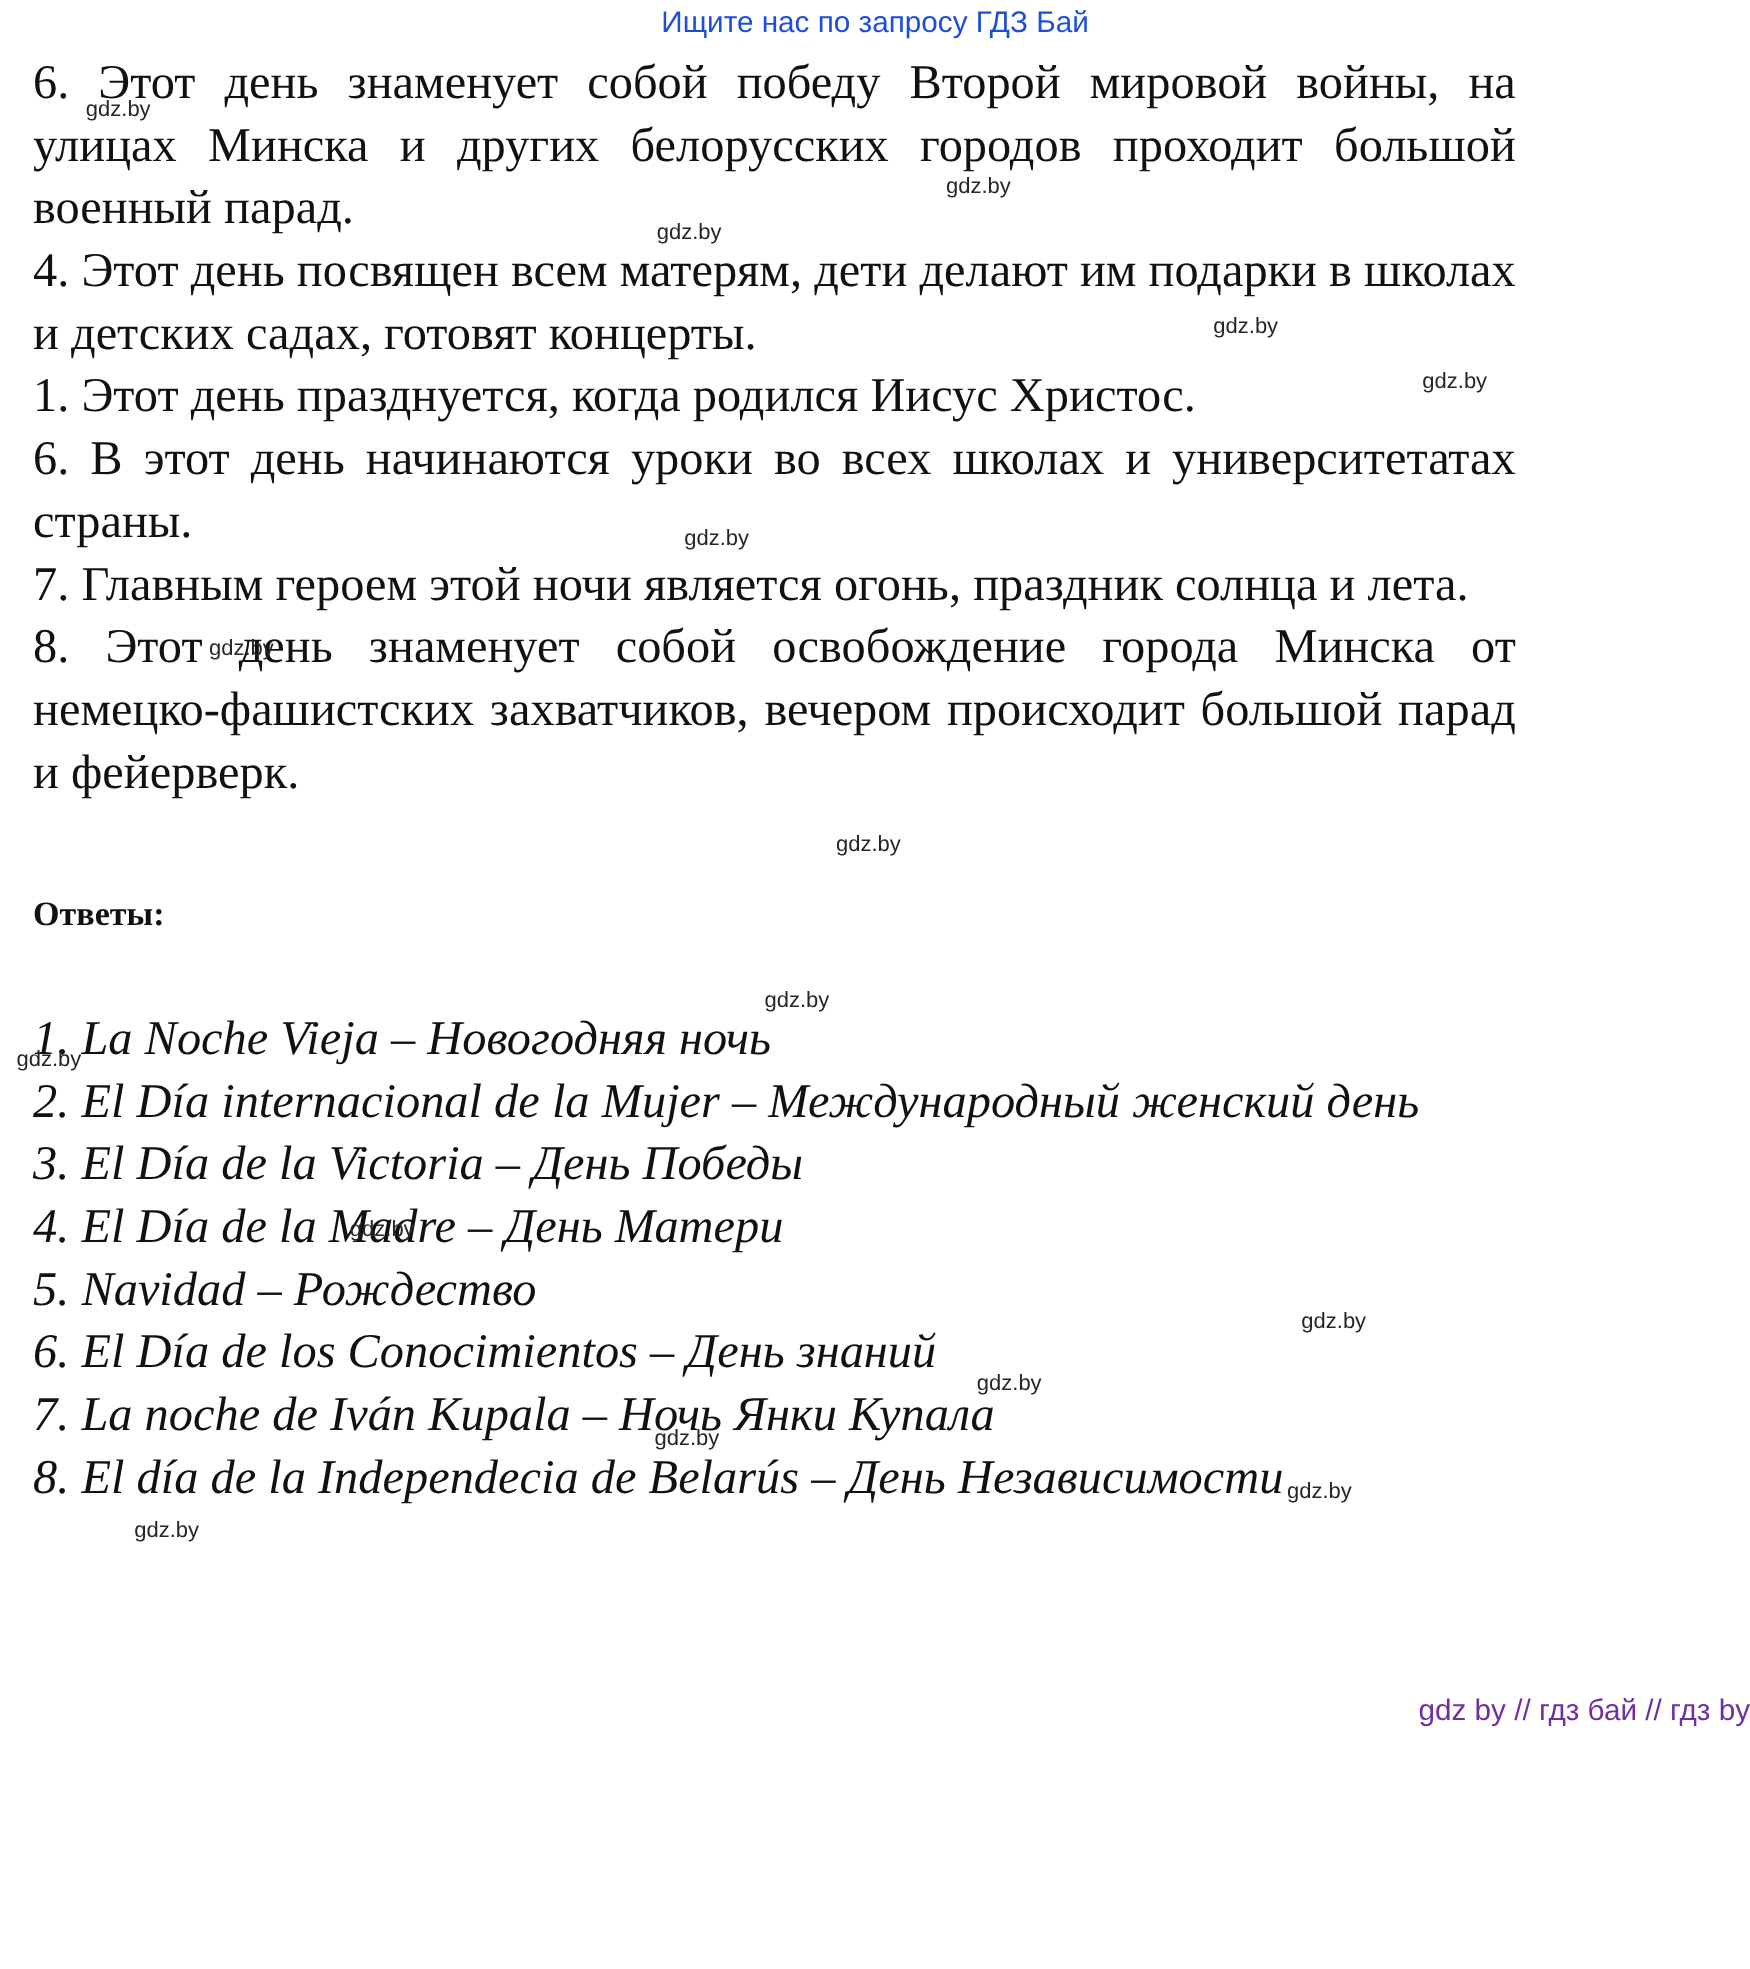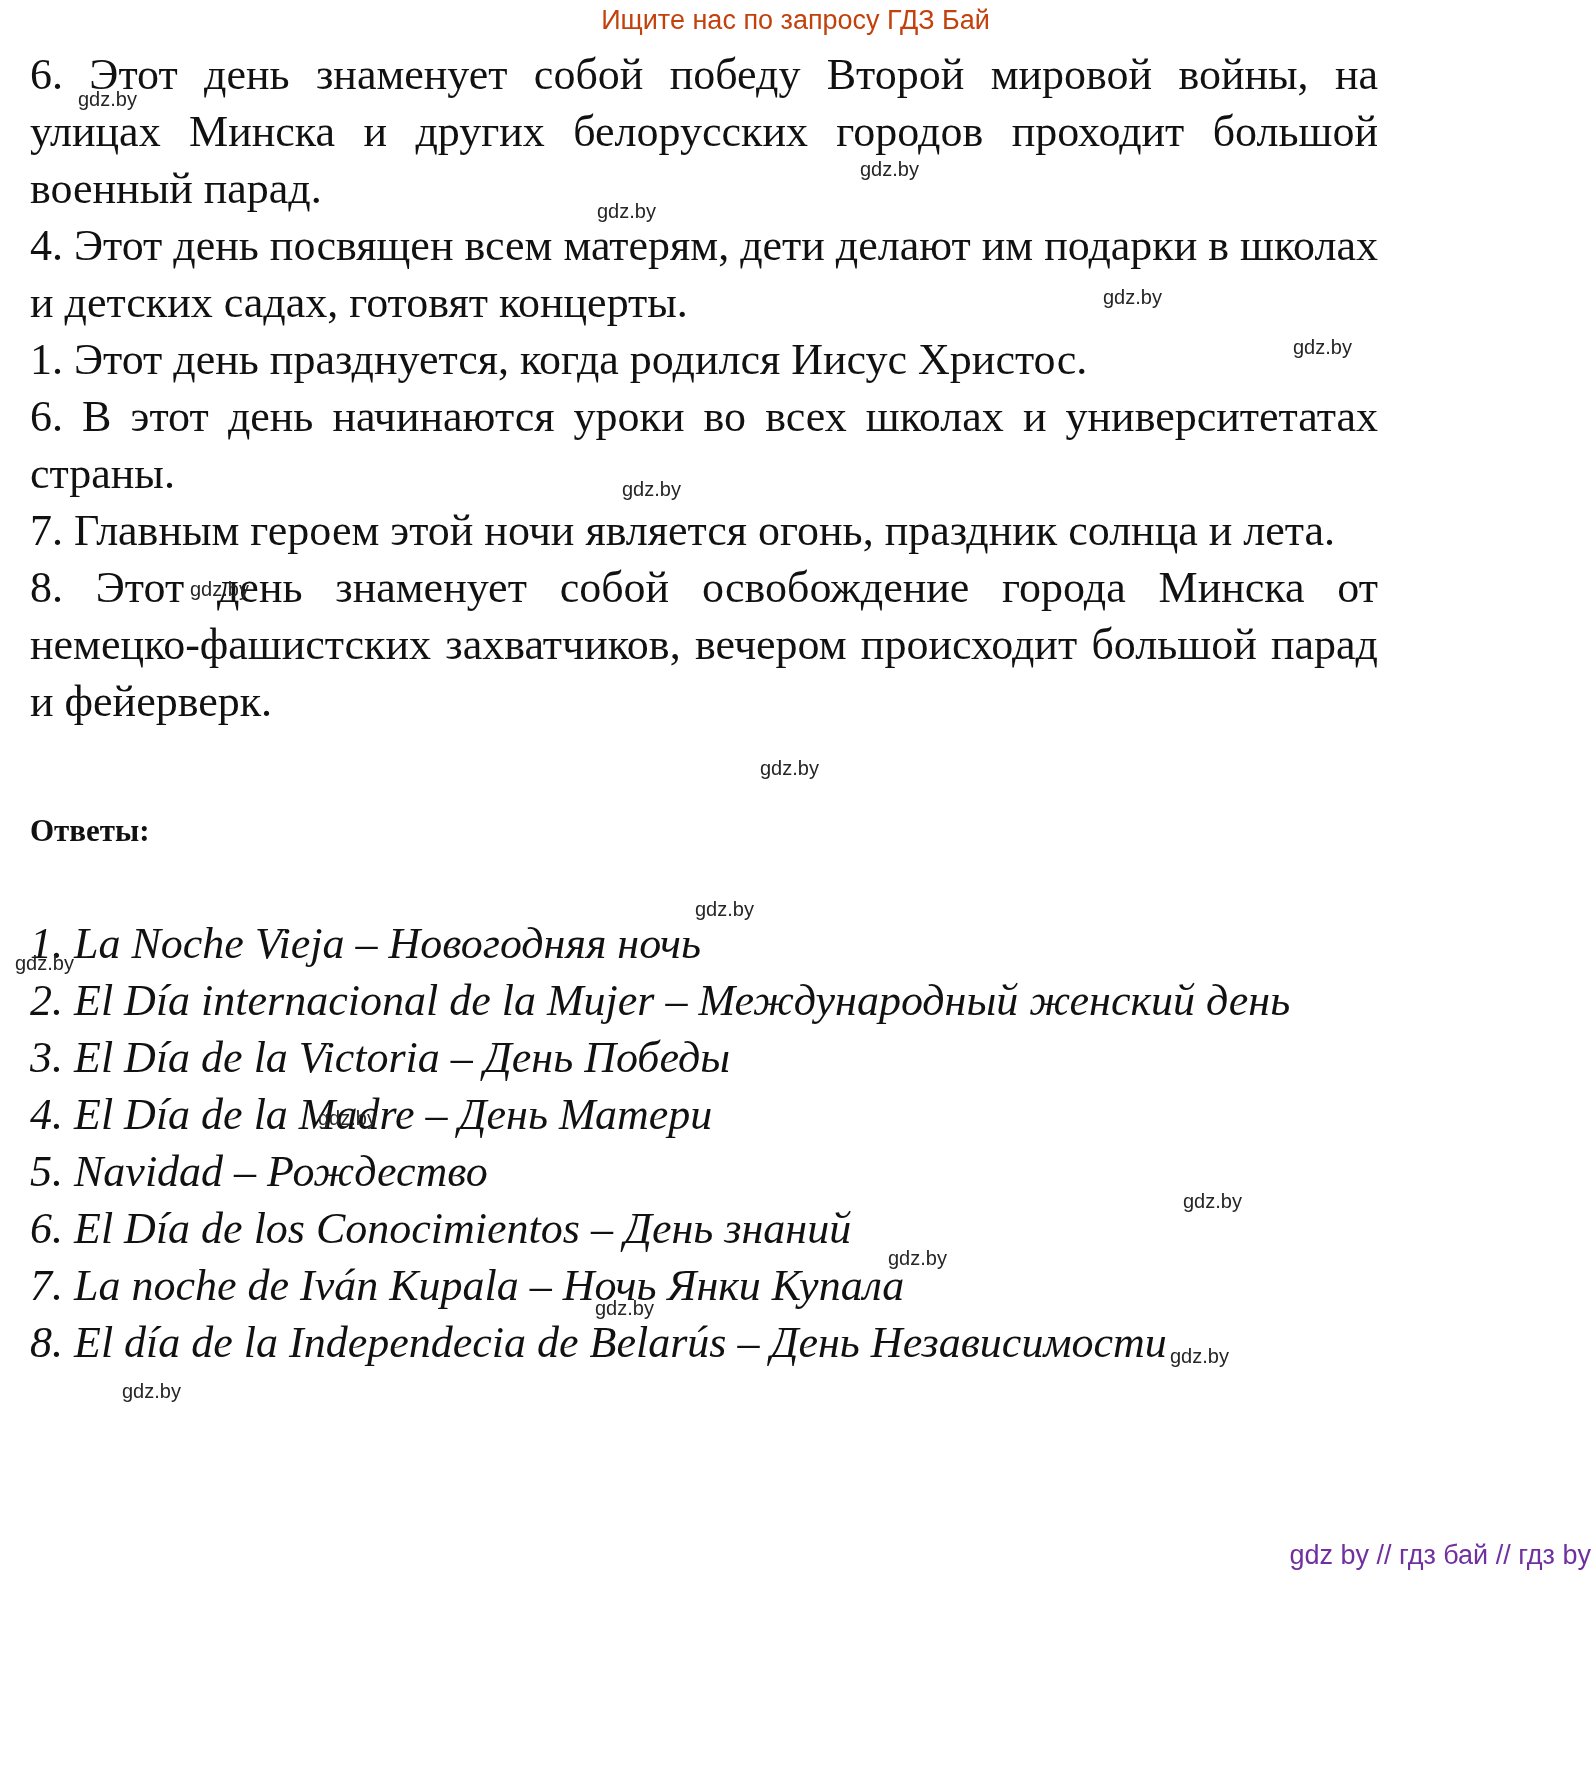--- a/index.html
+++ b/index.html
@@ -18,21 +18,21 @@
   }
   .promo {
     position: absolute;
     top: 5px;
     left: 0;
     width: 100%;
     text-align: center;
     font-family: "Liberation Sans", sans-serif;
     font-size: 27px;
     font-weight: 500;
-    color: #c2410c;
+    color: #1d4ed8;
   }
   .content {
     position: absolute;
     left: 30px;
     top: 46px;
     width: 1348px;
     font-size: 44px;
     line-height: 57px;
   }
   .q { text-align: justify; }

